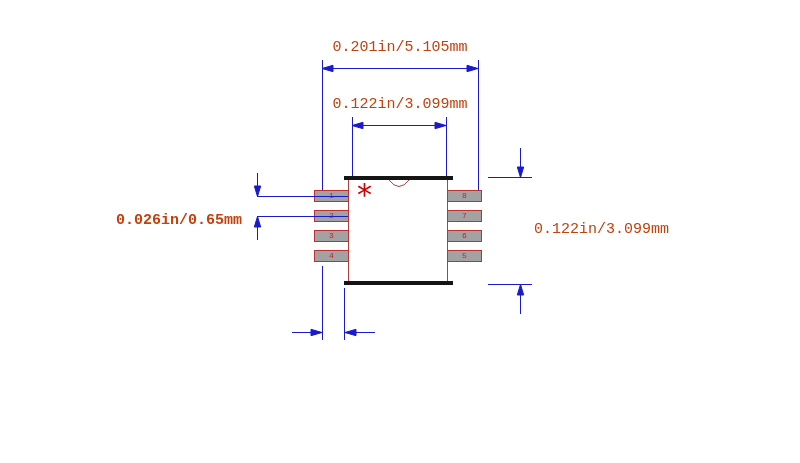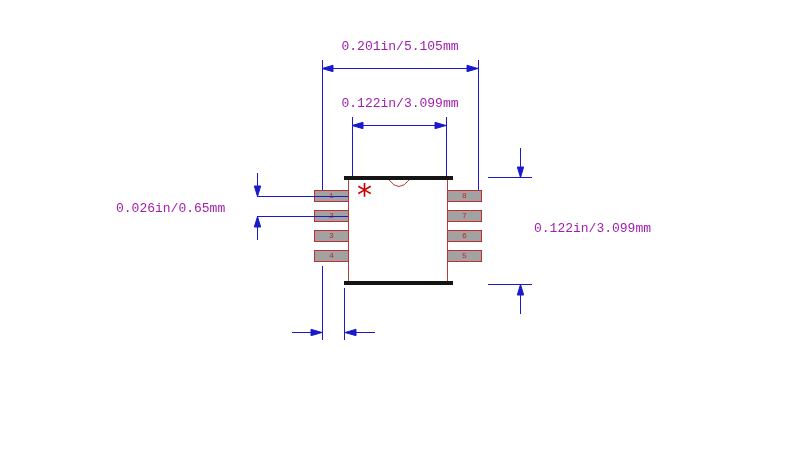--- a/index.html
+++ b/index.html
@@ -42,22 +42,22 @@
     position:absolute;
     left:357px;top:180px;
     color:#cc0000;
     font-size:30px;line-height:1;
     font-family:"DejaVu Sans", sans-serif;
   }
   
   .dims-svg{position:absolute;left:0;top:0;}
   .dim-label{
     position:absolute;
-    color:#a21caf;
-    font-size:13px;
+    color:#c2410c;
+    font-size:15px;
     white-space:nowrap;
   }
   .dim-label.center{transform:translateX(-50%);}
 </style>
 </head>
 <body>
 
 <div class="canvas">
 
   <div class="pkg-body"></div>
@@ -114,16 +114,16 @@
         <line x1="345" y1="332.5" x2="375" y2="332.5"></line>
         <polygon points="322,332.5 311,329.3 311,335.7"></polygon>
         <polygon points="345,332.5 356,329.3 356,335.7"></polygon>
       </g>
     </g>
     <path d="M389,180 Q399,193 409,180" fill="none" stroke="#b04040" stroke-width="1"></path>
   </svg>
 
   <div class="dim-label center" style="left:400px;top:39px;">0.201in/5.105mm</div>
   <div class="dim-label center" style="left:400px;top:96px;">0.122in/3.099mm</div>
-  <div class="dim-label" style="left:116px;top:201px;">0.026in/0.65mm</div>
+  <div class="dim-label" style="left:116px;top:212px;font-weight:bold;">0.026in/0.65mm</div>
   <div class="dim-label" style="left:534px;top:221px;">0.122in/3.099mm</div>
 
 </div>
 
 </body></html>

